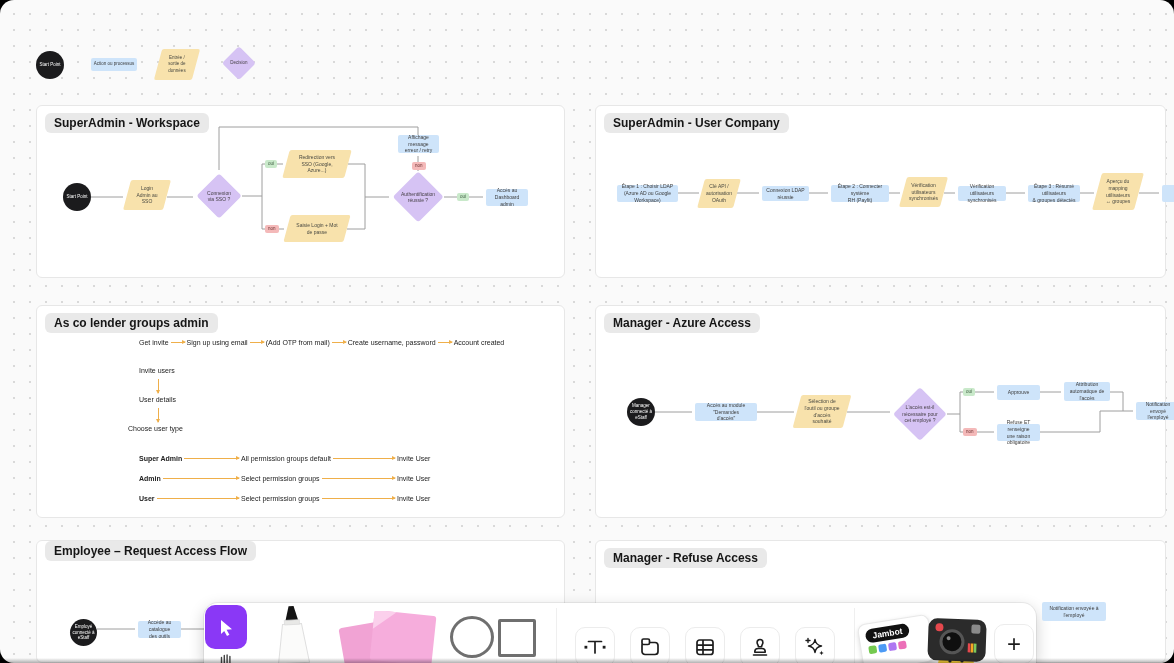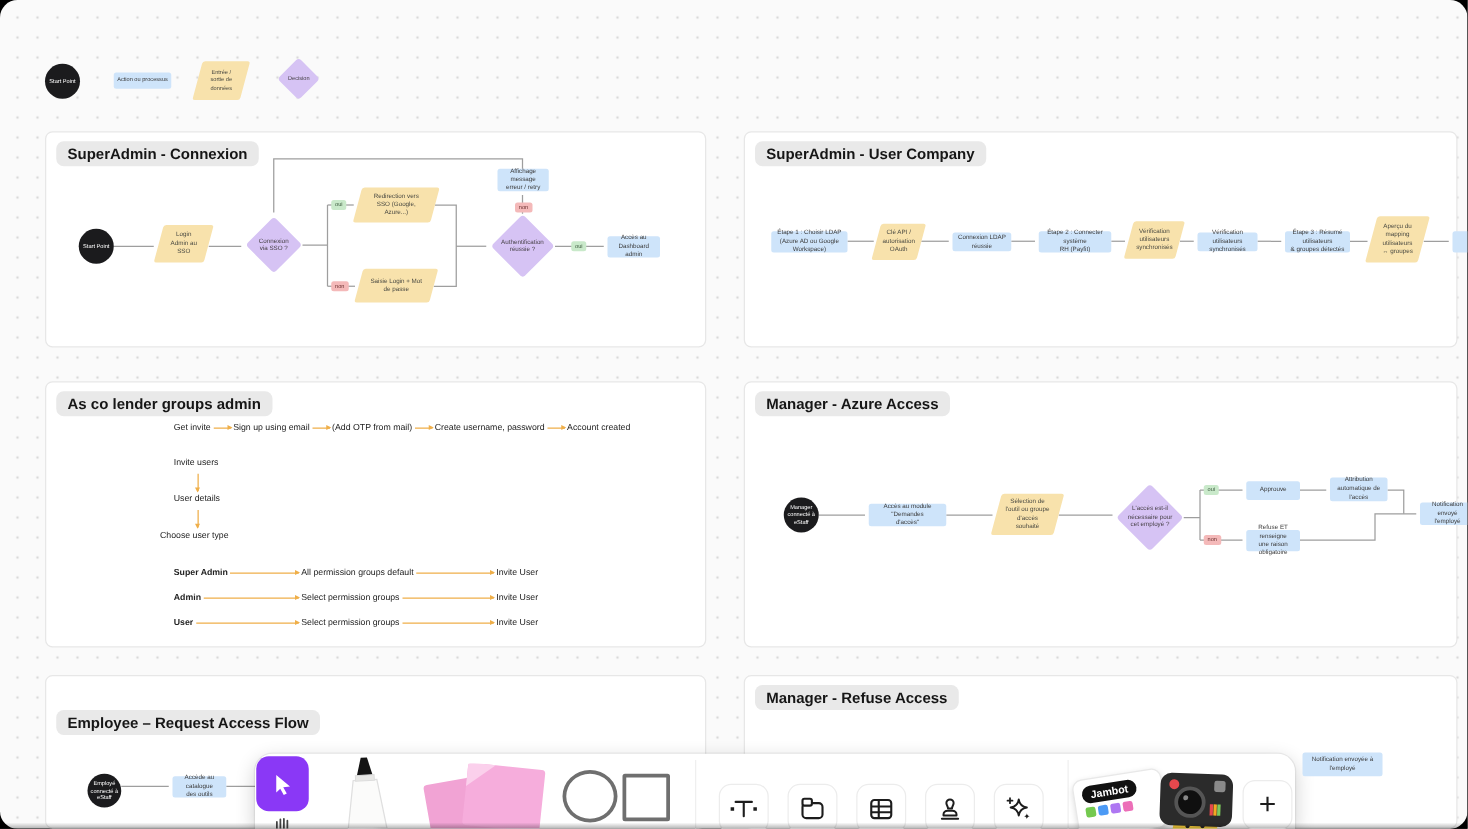--- a/index.html
+++ b/index.html
@@ -69,21 +69,21 @@
     <span class="lbl" style="font-size:4.5px">Entrée /
 sortie de
 données</span>
   </div>
   <div class="node diamond" style="left:222px;top:46px;width:34px;height:34px;">
     <i class="shape"></i>
     <span class="lbl" style="font-size:4.5px">Decision</span>
   </div>
 
   <div class="frame" style="left:36px;top:105px;width:529px;height:173px;"></div>
-  <div class="ftitle" style="left:45px;top:113px;">SuperAdmin - Connexion</div>
+  <div class="ftitle" style="left:45px;top:113px;">SuperAdmin - Workspace</div>
   <svg class="csvg" style="left:36px;top:105px;" width="529" height="173">
     <defs>
       <marker id="ah" viewBox="0 0 6 6" refX="5.5" refY="3" markerWidth="6" markerHeight="6" orient="auto-start-reverse" markerUnits="userSpaceOnUse">
         <path d="M0,0 L6,3 L0,6 Z" fill="#8F8F8F" style="stroke:none"></path>
       </marker>
     </defs>
     <path d="M55,92 H87" marker-end="url(#ah)"></path>
     <path d="M131,92 H157" marker-end="url(#ah)"></path>
     <path d="M206,91 H226 M226,59 V124"></path>
     <path d="M226,59 H247" marker-end="url(#ah)"></path>
@@ -261,21 +261,21 @@
   <span class="badge no" style="left:963px;top:428px;">non</span>
   <div class="node proc" style="left:997px;top:385px;width:43px;height:15px;"><span>Approuve</span></div>
   <div class="node proc" style="left:1064px;top:382px;width:46px;height:19px;"><span>Attribution
 automatique de l'accès</span></div>
   <div class="node proc" style="left:997px;top:424px;width:43px;height:17px;"><span>Refuse ET renseigne
 une raison obligatoire</span></div>
   <div class="node proc" style="left:1136px;top:402px;width:44px;height:18px;"><span>Notification envoyé
 l'employé</span></div>
 
   <div class="frame" style="left:36px;top:540px;width:529px;height:123px;"></div>
-  <div class="ftitle" style="left:45px;top:568px;">Employee – Request Access Flow</div>
+  <div class="ftitle" style="left:45px;top:541px;">Employee – Request Access Flow</div>
   <svg class="csvg" style="left:36px;top:540px;" width="529" height="123">
     <path d="M61,89 H99" marker-end="url(#ah)"></path>
     <path d="M145,89 H170"></path>
   </svg>
   <div class="node startc" style="left:70px;top:619px;width:27px;height:27px;"><span>Employé
 connecté à
 eStaff</span></div>
   <div class="node proc" style="left:138px;top:621px;width:43px;height:17px;"><span>Accède au catalogue
 des outils</span></div>
 

